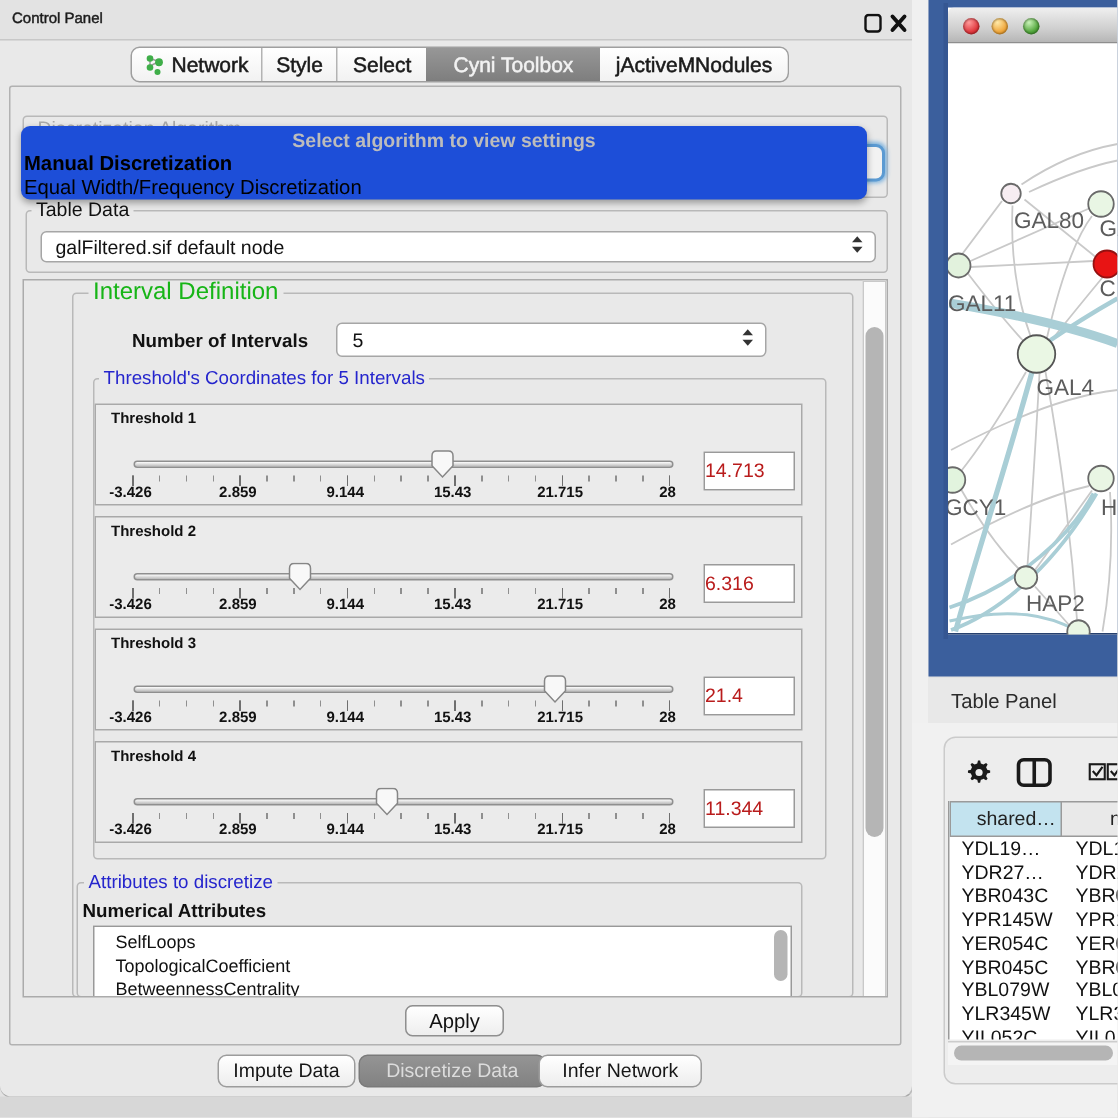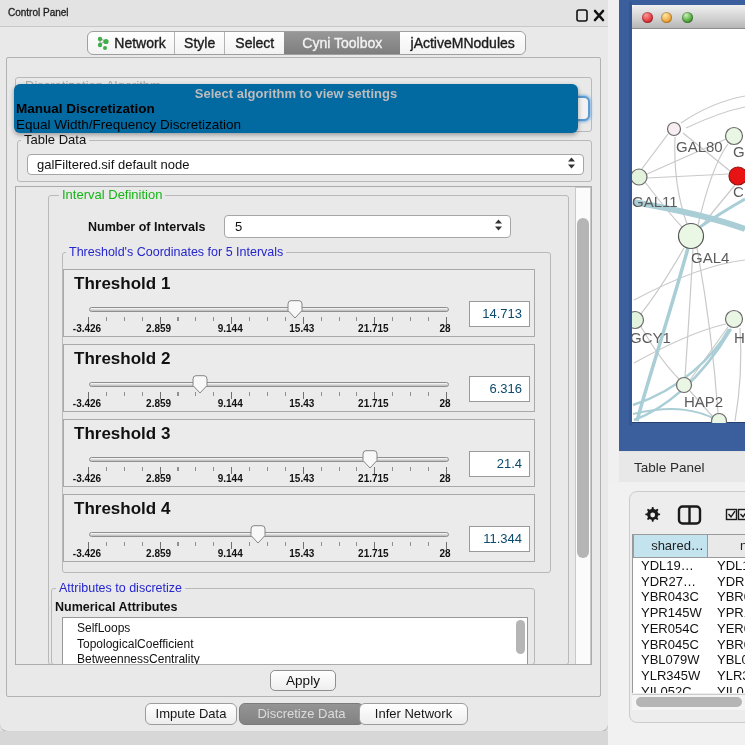--- a/index.html
+++ b/index.html
@@ -24,41 +24,41 @@
   
   #content{left:6px;top:57px;width:595px;height:640px;background:#e9e9e9;
            border:1px solid #b2b2b2;box-sizing:border-box;border-radius:2px;}
   .grp{position:absolute;border:1px solid #b9b9b9;border-radius:3px;box-sizing:border-box;}
   .grplabel{position:absolute;background:#e9e9e9;padding:0 3px;line-height:12px;}
   
   .combo{position:absolute;background:#ffffff;border:1px solid #a6a6a6;border-radius:4px;
          box-sizing:border-box;font-size:13px;color:#111;}
   .combo .ar{position:absolute;right:7px;top:50%;transform:translateY(-50%);}
   
-  #overlay{left:14px;top:84px;width:564px;height:49px;background:#0369a1;
+  #overlay{left:14px;top:84px;width:564px;height:49px;background:#1d4ed8;
            border-radius:6px;box-shadow:0 2px 5px rgba(0,0,0,0.35);z-index:30;}
   
   #viewport{left:15px;top:186px;width:577px;height:479px;background:#e9e9e9;
             border:1px solid #ababab;box-sizing:border-box;overflow:hidden;}
   
   .tbox{position:absolute;left:62px;width:472px;height:68px;background:#ebebeb;
         border:1px solid #a9a9a9;box-sizing:border-box;}
-  .tbox .ttl{position:absolute;left:10px;top:4px;font-size:17px;font-weight:bold;color:#111;}
+  .tbox .ttl{position:absolute;left:10px;top:4px;font-size:10px;font-weight:bold;color:#111;}
   .track{position:absolute;left:25px;top:37px;width:360px;height:5px;
          background:linear-gradient(#fdfdfd,#b9b9b9);border:1px solid #8f8f8f;
          border-radius:3px;box-sizing:border-box;}
   .minor{position:absolute;left:24px;top:47px;width:359px;height:4px;
          background:repeating-linear-gradient(to right,#8f8f8f 0 1px,transparent 1px 17.9px);}
   .major{position:absolute;left:24px;top:47px;width:360px;height:7px;
          background:repeating-linear-gradient(to right,#6f6f6f 0 1px,transparent 1px 71.6px);}
   .tl{position:absolute;top:53px;width:60px;text-align:center;font-size:10px;
       font-weight:bold;color:#111;}
   .vbox{position:absolute;left:405px;top:31px;width:61px;height:26px;background:#fff;
-        border:1px solid #9a9a9a;box-sizing:border-box;font-size:13px;color:#0c4a6e;
-        text-align:right;line-height:24px;padding-right:7px;}
+        border:1px solid #9a9a9a;box-sizing:border-box;font-size:13px;color:#b91c1c;
+        line-height:24px;padding-right:7px;}
   .thumb{position:absolute;top:30px;}
   
   #numlist{left:46px;top:430px;width:466px;height:49px;background:#fff;
            border:1px solid #999;box-sizing:border-box;font-size:12px;color:#111;overflow:hidden;}
   .vsb{position:absolute;background:#fbfbfb;border:1px solid #c9c9c9;box-sizing:border-box;}
   .vsbthumb{position:absolute;background:#b5b5b5;border-radius:6px;}
   
   .btab{position:absolute;top:703px;height:22px;border:1px solid #9c9c9c;
         border-radius:6px;box-sizing:border-box;background:linear-gradient(#ffffff,#ededed);
         font-size:13px;color:#161616;text-align:center;line-height:20px;}
@@ -121,21 +121,21 @@
   <div class="combo" style="left:27px;top:154px;width:557px;height:21px;line-height:19px;padding-left:9px">galFiltered.sif default node
     <span class="ar"><svg width="9" height="13">
           <path d="M4.5 1 L8 5 H1 Z" fill="#333"></path>
           <path d="M4.5 12 L8 8 H1 Z" fill="#333"></path>
         </svg></span>
   </div>
 
   <div class="abs" id="viewport">
 
     <div class="grp" style="left:32px;top:8px;width:521px;height:470px;border-radius:3px"></div>
-    <div class="abs grplabel" style="left:43px;top:2px;font-size:13px;color:#17b517">Interval Definition</div>
+    <div class="abs grplabel" style="left:43px;top:2px;font-size:16px;color:#17b517">Interval Definition</div>
     <div class="abs" style="left:72px;top:33px;font-size:12.5px;font-weight:bold;color:#111">Number of Intervals</div>
     <div class="combo" style="left:208px;top:28px;width:287px;height:23px;line-height:21px;padding-left:10px">5
       <span class="ar"><svg width="9" height="13">
             <path d="M4.5 1 L8 5 H1 Z" fill="#333"></path>
             <path d="M4.5 12 L8 8 H1 Z" fill="#333"></path>
           </svg></span>
     </div>
     <div class="grp" style="left:46px;top:65px;width:489px;height:321px"></div>
     <div class="abs grplabel" style="left:50px;top:59px;font-size:12.5px;color:#2525cd">Threshold's Coordinates for 5 Intervals</div>
 

